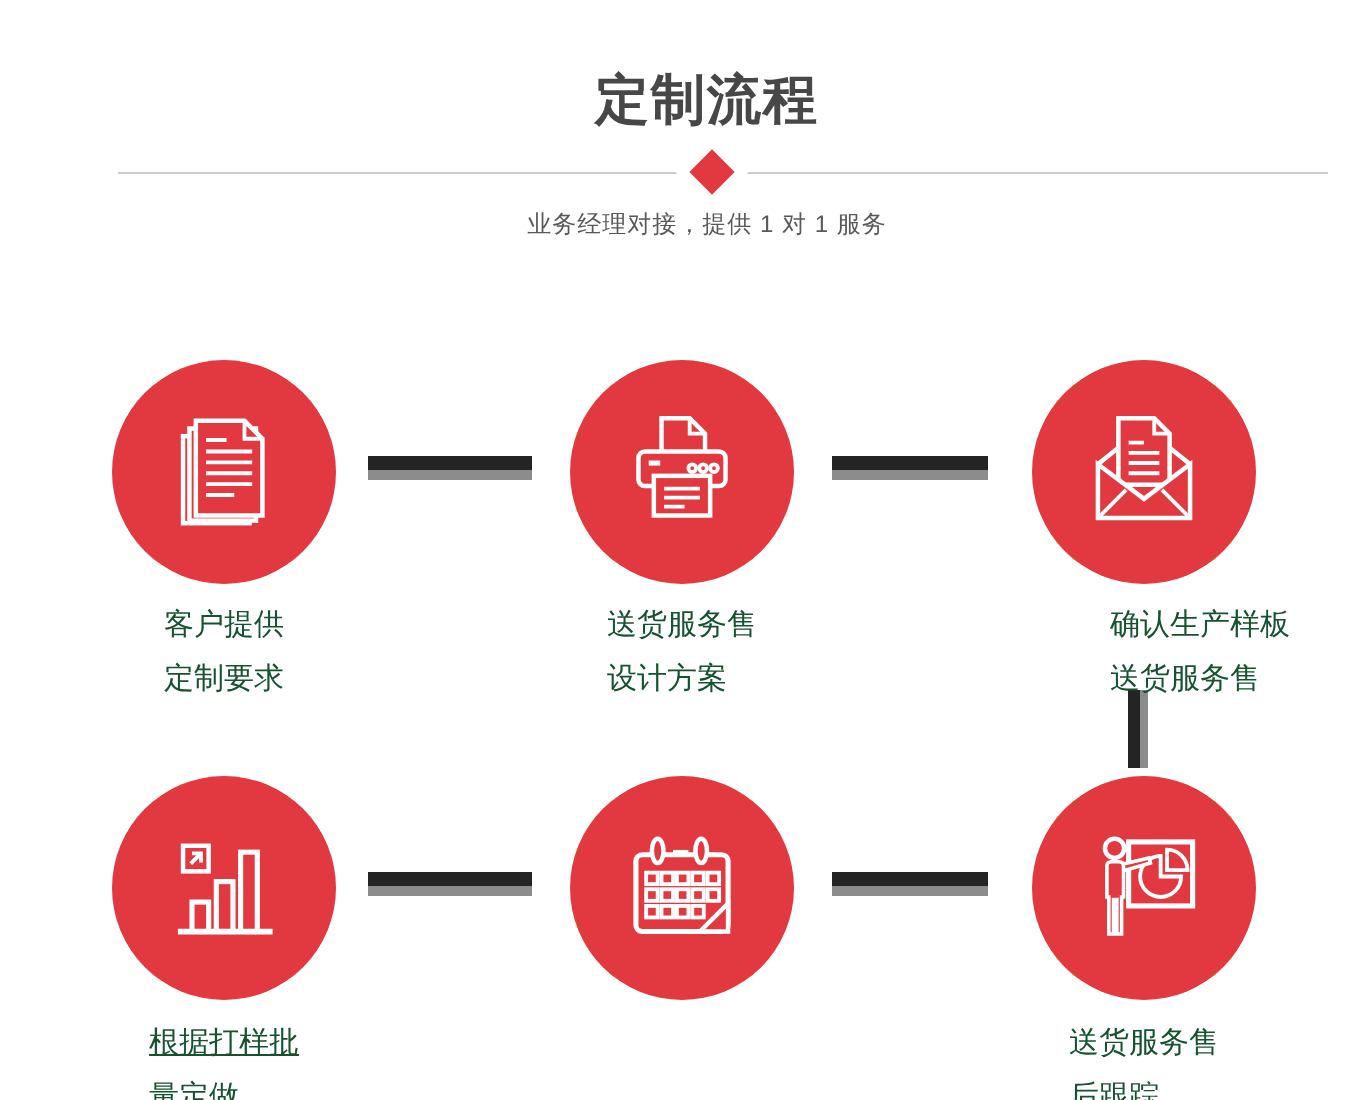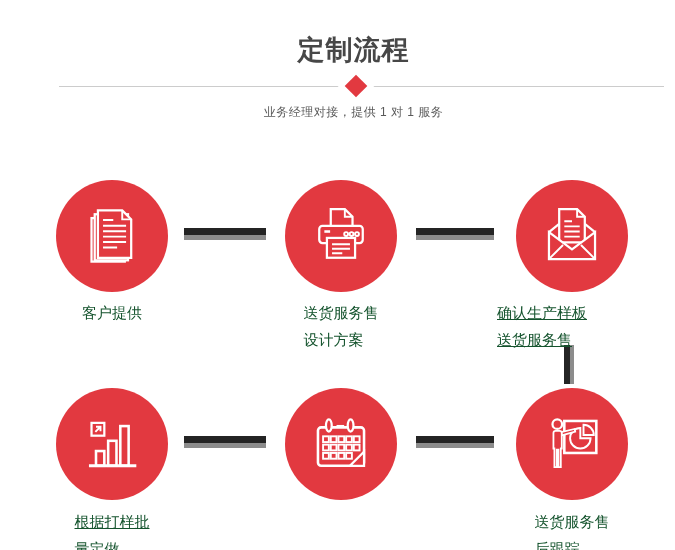--- a/index.html
+++ b/index.html
@@ -71,20 +71,21 @@
     <svg viewBox="0 0 100 100">
       <rect class="s" x="18" y="22" width="52" height="68" stroke-width="3.5"></rect>
       <rect class="f" x="23" y="16" width="52" height="72" stroke-width="3.5"></rect>
       <path class="f" d="M28,10 L66,10 L80,24 L80,84 L28,84 Z" stroke-width="3.5"></path>
       <path class="s" d="M66,10 L66,24 L80,24" stroke-width="3"></path>
       <path class="s" d="M36,25 H52 M36,34 H72 M36,42.5 H72 M36,51 H72 M36,59.5 H72 M36,68 H58" stroke-width="3"></path>
     </svg>
   </div>
   <div class="label" style="left:96px; top:283px;">
     <span>客户提供</span>
+    <span>定制要求</span>
   </div>
 
   <div class="circle" style="left:269px; top:164px;">
     <svg viewBox="0 0 100 100">
       <path class="f" d="M34,8 L56,8 L68,20 L68,36 L34,36 Z" stroke-width="3.5"></path>
       <path class="s" d="M56,8 L56,20 L68,20" stroke-width="3"></path>
       <rect class="f" x="16" y="34" width="68" height="27" rx="5" stroke-width="3.5"></rect>
       <path class="s" d="M24,43 H33" stroke-width="4"></path>
       <circle class="s" cx="58" cy="47" r="3" stroke-width="3"></circle>
       <circle class="s" cx="66.5" cy="47" r="3" stroke-width="3"></circle>
@@ -101,21 +102,21 @@
   <div class="circle" style="left:500px; top:164px;">
     <svg viewBox="0 0 100 100">
       <path class="f" d="M30,8 L58,8 L70,20 L70,60 L30,60 Z" stroke-width="3.5"></path>
       <path class="s" d="M58,8 L58,20 L70,20" stroke-width="3"></path>
       <path class="s" d="M38,27 H50 M38,35 H62 M38,43 H62 M38,51 H62" stroke-width="3"></path>
       <path class="s" d="M14,44 L30,31 M86,44 L70,31" stroke-width="3.5"></path>
       <path class="f" d="M14,44 L50,71 L86,44 L86,86 L14,86 Z" stroke-width="3.5"></path>
       <path class="s" d="M15,85 L36,64 M85,85 L64,64" stroke-width="3"></path>
     </svg>
   </div>
-  <div class="label" style="left:526px; top:283px;text-decoration:underline;">
+  <div class="label" style="left:584px; top:283px;">
     <span>确认生产样板</span>
     <span>送货服务售</span>
   </div>
 
   <div class="circle" style="left:40px; top:372px;">
     <svg viewBox="0 0 100 100">
       <path class="s" d="M14,84 H88" stroke-width="4.5"></path>
       <rect class="s" x="25" y="61" width="13" height="23" stroke-width="4"></rect>
       <rect class="s" x="44" y="45" width="13" height="39" stroke-width="4"></rect>
       <rect class="s" x="63" y="22" width="13" height="62" stroke-width="4"></rect>

